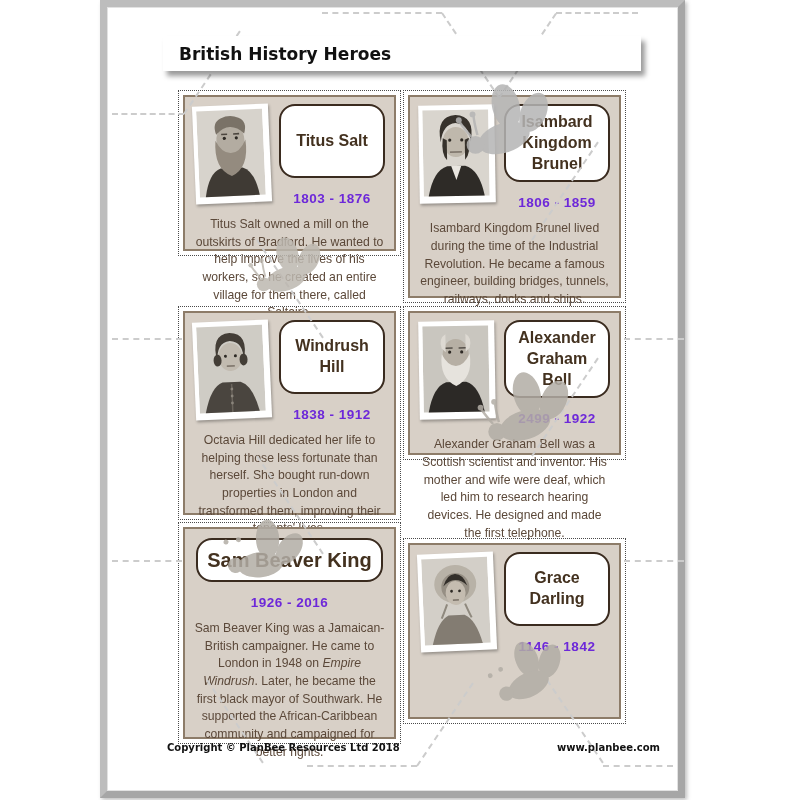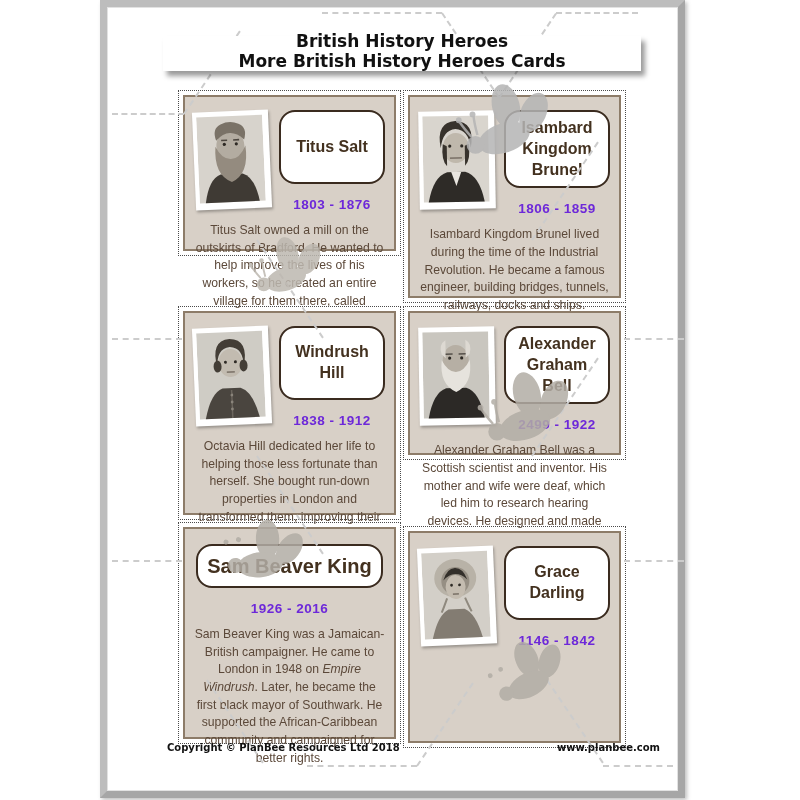--- a/index.html
+++ b/index.html
@@ -22,37 +22,36 @@
   }
 
   
   .bee { position:absolute; z-index:5; pointer-events:none; opacity:.85; }
 
   
   .header {
     position:absolute; left:56px; top:29px; width:478px; height:35px;
     background:#ffffff; z-index:10;
     box-shadow:4px 5px 5px rgba(0,0,0,.4);
-    display:flex; align-items:center; justify-content:flex-end;
+    display:flex; align-items:center; justify-content:space-between;
     padding:0 16px;
-    flex-direction:column;
   }
   .header .title {
     font-family:"DejaVu Sans", sans-serif;
     font-weight:bold; font-size:17px; color:#111111; letter-spacing:0;
     white-space:nowrap;
   }
 
   
   .card {
     position:absolute; z-index:2;
     background:#d8d0c7;
     border:2px solid #8d7c69;
     outline:1px dotted #4a4a4a; outline-offset:4px;
-    padding:13px 9px;
+    padding:7px 9px;
     color:#5b4839;
   }
   .card-top { display:flex; gap:9px; align-items:flex-start; }
   .photo {
     flex:none; width:76px; background:#ffffff; padding:4px 4px 6px;
     box-shadow:1px 2px 3px rgba(0,0,0,.3);
     margin-top:1px;
   }
   .photo svg { display:block; width:66px; height:88px; }
   .tilt-l { transform:rotate(-2.5deg); }
@@ -74,21 +73,21 @@
     font-size:12.2px; line-height:1.45; color:#5b4839;
   }
   .desc em { font-style:italic; }
 
   
   .c1 { left:76px;  top:88px;  width:213px; height:156px; }
   .c2 { left:301px; top:88px;  width:213px; height:203px; }
   .c3 { left:76px;  top:304px; width:213px; height:204px; }
   .c4 { left:301px; top:304px; width:213px; height:144px; }
   .c5 { left:76px;  top:520px; width:213px; height:212px; }
-  .c6 { left:301px; top:524px; width:213px; height:212px; }
+  .c6 { left:301px; top:536px; width:213px; height:176px; }
 
   
   .footer {
     position:absolute; left:60px; right:18px; top:735px; z-index:10;
     display:flex; justify-content:space-between;
     font-family:"DejaVu Sans", sans-serif;
     font-weight:bold; font-size:10px; color:#111111;
   }
 </style>
 </head>
@@ -112,21 +111,20 @@
     <div class="dash" style="left:5px;top:553px;width:70px;"></div>
     <div class="dash" style="left:517px;top:553px;width:60px;"></div>
     <div class="dash" style="left:100px;top:672px;width:100px;transform:rotate(56deg);"></div>
     <div class="dash" style="left:200px;top:758px;width:110px;"></div>
     <div class="dash" style="left:310px;top:758px;width:100px;transform:rotate(-56deg);"></div>
     <div class="dash" style="left:440px;top:672px;width:100px;transform:rotate(56deg);"></div>
     <div class="dash" style="left:496px;top:758px;width:70px;"></div>
 
     <div class="header">
       <span class="title">British History Heroes</span>
-      <span class="title">More British History Heroes Cards</span>
     </div>
 
     <div class="card c1">
       <div class="card-top">
         <div class="photo tilt-l">
           <svg viewBox="0 0 66 86" xmlns="http://www.w3.org/2000/svg">
             <rect width="66" height="86" fill="#d7d3cc"></rect>
             <path d="M6,86 Q10,62 22,58 L44,58 Q56,62 60,86 Z" fill="#3f3a34"></path>
             <ellipse cx="33" cy="30" rx="14" ry="16" fill="#b3aca1"></ellipse>
             <path d="M19,24 Q15,12 24,8 Q33,4 42,8 Q51,12 47,24 Q40,17 33,17 Q26,17 19,24 Z" fill="#7a7267"></path>

